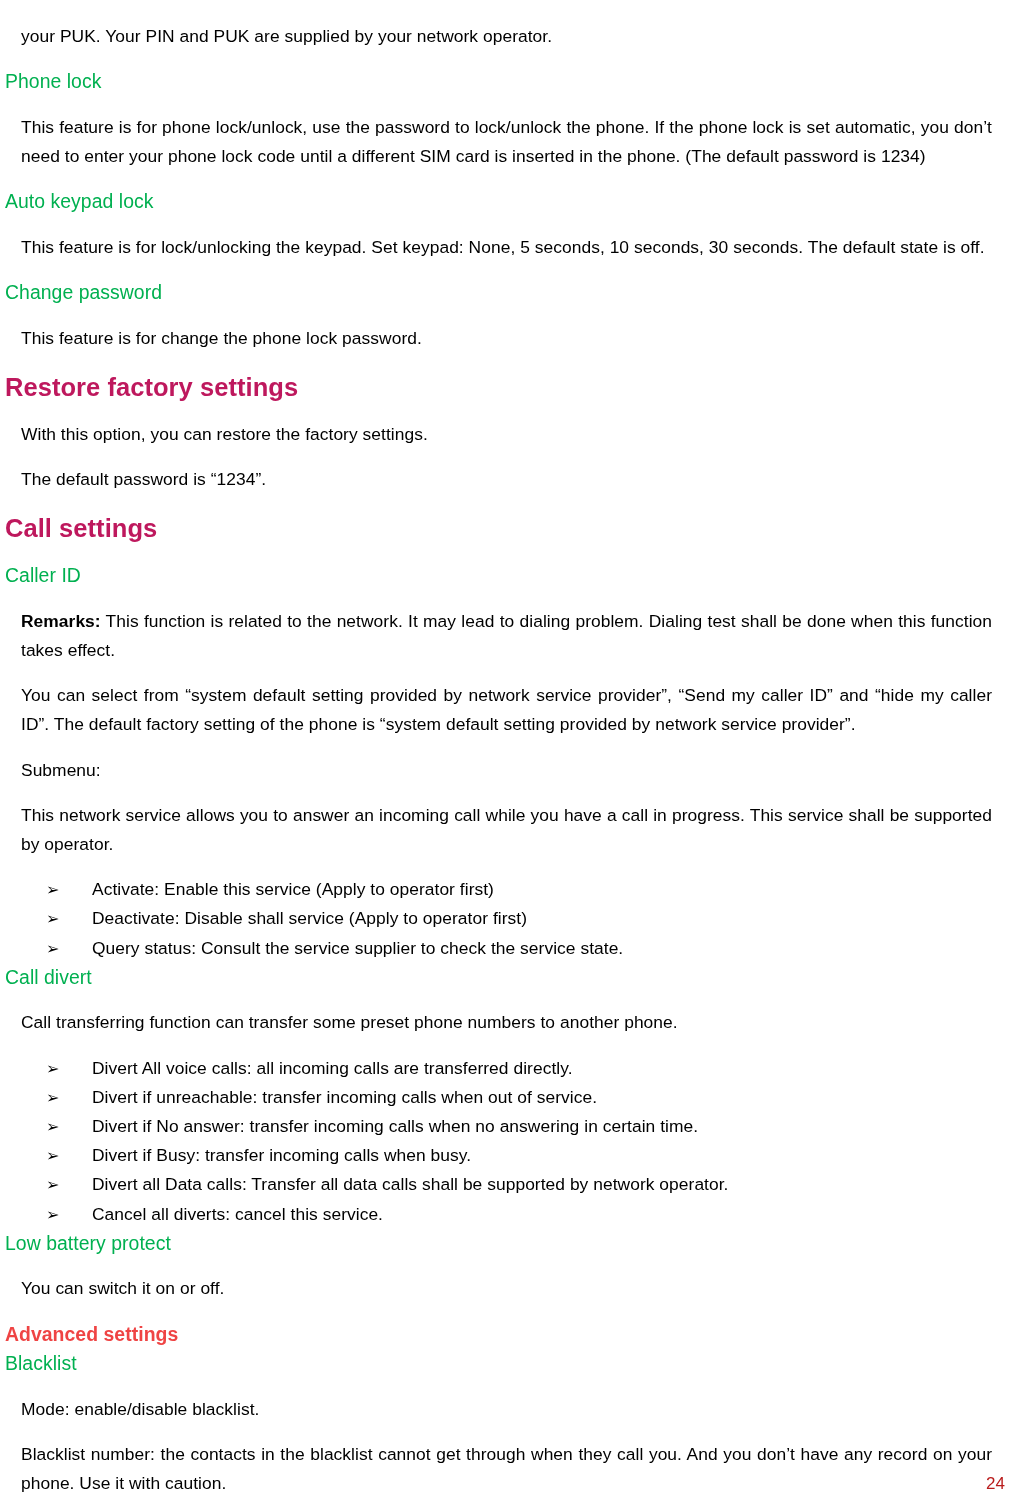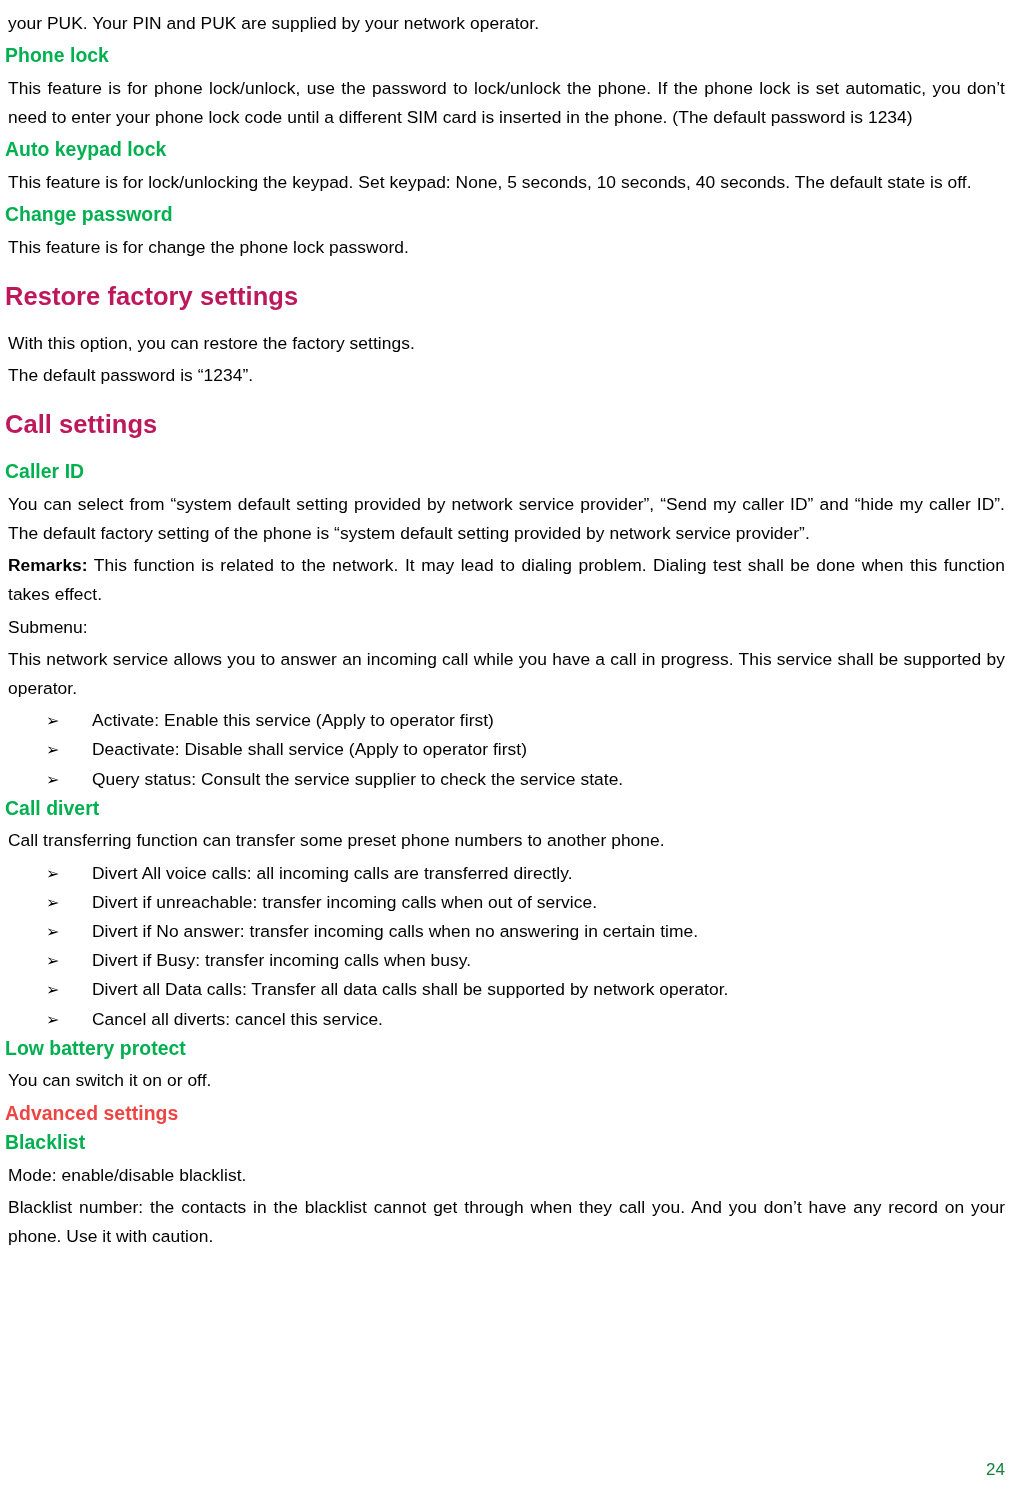--- a/index.html
+++ b/index.html
@@ -22,35 +22,35 @@
   }
   .content {
     width: 1003px;
   }
   
   .para {
     font-size: 17.4px;
     line-height: 29.2px;
     text-align: justify;
     text-justify: inter-word;
-    margin: 3px;
+    margin: 16px;
     color: #000000;
     letter-spacing: 0.05px;
   }
   .para.nojust {
     text-align: left;
   }
   .b {
     font-weight: bold;
   }
   
   .h-green {
     font-size: 19.4px;
     line-height: 29.6px;
-    font-weight: bold;
+    font-weight: normal;
     color: #00B050;
     margin: 0;
     letter-spacing: 0.05px;
   }
   
   .h-black-sm {
     font-size: 19.4px;
     line-height: 29.6px;
     font-weight: bold;
     color: #ef4444;
@@ -89,52 +89,52 @@
     line-height: 29.2px;
     color: #000000;
   }
   .btext {
     flex: 1 1 auto;
   }
   
   .page-number {
     position: absolute;
     right: 9px;
-    bottom: 28px;
+    bottom: 14px;
     font-size: 17px;
     line-height: 20px;
-    color: #15803d;
+    color: #b91c1c;
   }
 </style>
 </head>
 <body>
 
 <div class="page">
   <div class="content">
 
     <p class="para nojust">your PUK. Your PIN and PUK are supplied by your network operator.</p>
 
     <h3 class="h-green">Phone lock</h3>
     <p class="para">This feature is for phone lock/unlock, use the password to lock/unlock the phone. If the phone lock is set automatic, you don’t need to enter your phone lock code until a different SIM card is inserted in the phone. (The default password is 1234)</p>
 
     <h3 class="h-green">Auto keypad lock</h3>
-    <p class="para">This feature is for lock/unlocking the keypad. Set keypad: None, 5 seconds, 10 seconds, 40 seconds. The default state is off.</p>
+    <p class="para">This feature is for lock/unlocking the keypad. Set keypad: None, 5 seconds, 10 seconds, 30 seconds. The default state is off.</p>
 
     <h3 class="h-green">Change password</h3>
     <p class="para nojust">This feature is for change the phone lock password.</p>
 
     <h1 class="h-black-lg">Restore factory settings</h1>
     <p class="para nojust">With this option, you can restore the factory settings.</p>
     <p class="para nojust">The default password is “1234”.</p>
 
     <h1 class="h-black-lg">Call settings</h1>
 
     <h3 class="h-green">Caller ID</h3>
+    <p class="para"><span class="b">Remarks:</span><span> This function is related to the network. It may lead to dialing problem. Dialing test shall be done when this function takes effect.</span></p>
     <p class="para">You can select from “system default setting provided by network service provider”, “Send my caller ID” and “hide my caller ID”. The default factory setting of the phone is “system default setting provided by network service provider”.</p>
-    <p class="para"><span class="b">Remarks:</span><span> This function is related to the network. It may lead to dialing problem. Dialing test shall be done when this function takes effect.</span></p>
 
     <p class="para nojust">Submenu:</p>
     <p class="para">This network service allows you to answer an incoming call while you have a call in progress. This service shall be supported by operator.</p>
     <ul class="blist">
       <li class="bitem">
         <span class="bmark">➢</span>
         <span class="btext">Activate: Enable this service (Apply to operator first)</span>
       </li>
       <li class="bitem">
         <span class="bmark">➢</span>

